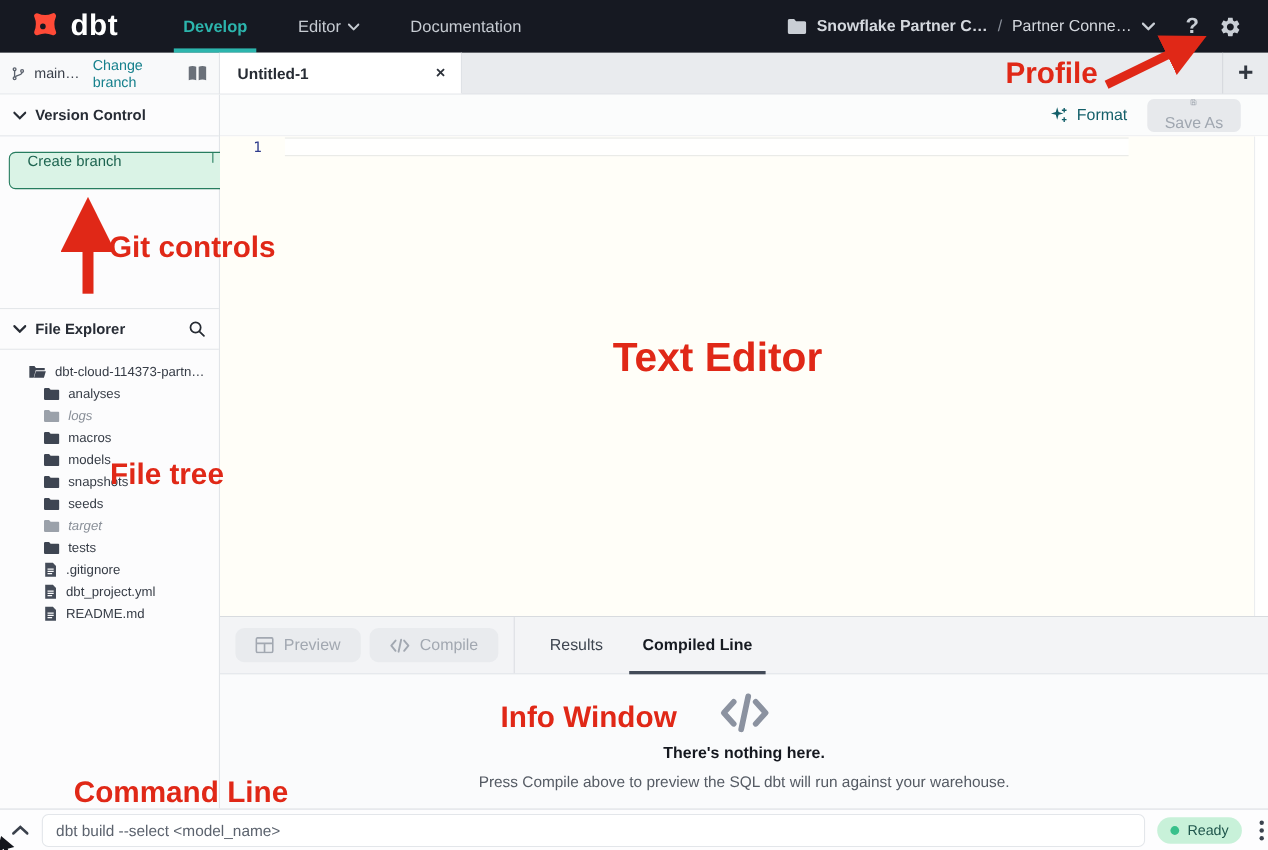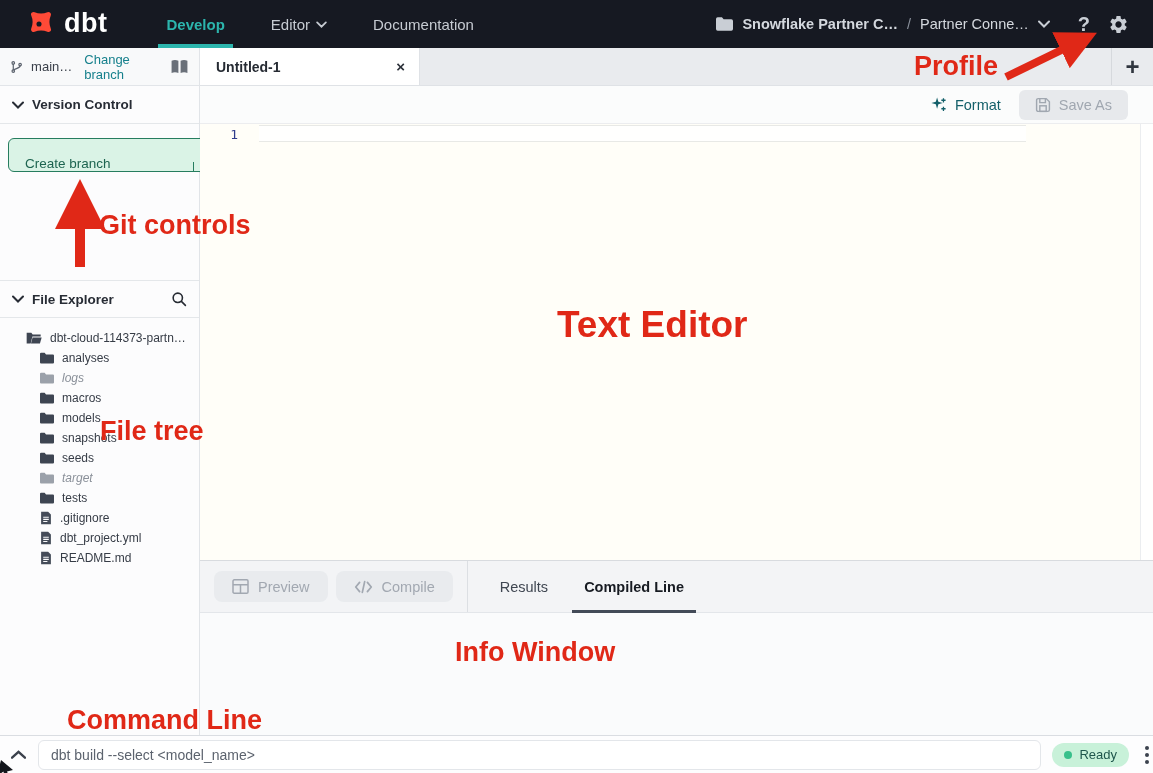--- a/index.html
+++ b/index.html
@@ -31,33 +31,33 @@
   .tab { width:220px; background:#fff; border-right:1px solid #dfe2e6; display:flex; align-items:center; padding:0 14px 0 16px; font-size:14px; color:#262b33; font-weight:bold; cursor:pointer; }
   .tab-close { margin-left:auto; font-size:15px; color:#2c313a; font-weight:bold; cursor:pointer; line-height:1; }
   .tab-add { margin-left:auto; width:42px; display:flex; align-items:center; justify-content:center; border-left:1px solid #d6d9dd; color:#30363f; font-size:24px; font-weight:bold; cursor:pointer; }
 
   
   .sidebar { position:absolute; left:0; top:86px; width:200px; height:649px; background:#fcfcfd; border-right:1px solid #e1e4e8; }
   .section-header { height:38px; display:flex; align-items:center; gap:8px; padding:0 12px; border-bottom:1px solid #e4e7ea; cursor:pointer; }
   .section-header .title { font-size:13.5px; font-weight:bold; color:#272c35; }
   .section-header.fe { position:absolute; top:194px; left:0; right:0; border-top:1px solid #e4e7ea; }
   .search-btn { margin-left:auto; display:flex; cursor:pointer; }
-  .create-branch { position:absolute; left:8px; top:52px; width:218px; height:34px; border:1.5px solid #267d5f; border-radius:6px; background:#daf3e6; display:flex; align-items:flex-end; cursor:pointer; overflow:hidden; }
+  .create-branch { position:absolute; left:8px; top:52px; width:218px; height:34px; border:1.5px solid #267d5f; border-radius:6px; background:#daf3e6; display:flex; align-items:flex-start; cursor:pointer; overflow:hidden; }
   .create-branch .cb-label { flex:1; display:flex; align-items:center; padding-left:16px; font-size:13.5px; color:#1d6450; }
   .create-branch .cb-caret { width:32px; border-left:1.5px solid #267d5f; display:flex; align-items:center; justify-content:center; }
   .tree { position:absolute; top:242px; left:0; right:0; }
   .tree-row { height:20px; display:flex; align-items:center; gap:8px; padding-left:40px; font-size:12px; color:#363c46; cursor:pointer; }
   .tree-row.root { padding-left:26px; }
   .tree-row.muted { color:#8a9099; font-style:italic; }
   .tree-row svg { flex:none; }
 
   
   .toolbar { position:absolute; left:200px; top:86px; width:953px; height:38px; background:#fbfcfc; display:flex; align-items:center; justify-content:flex-end; gap:18px; padding-right:25px; border-bottom:1px solid #ecedef; }
   .format-btn { display:flex; align-items:center; gap:8px; font-size:14.5px; color:#135f69; cursor:pointer; }
-  .saveas-btn { height:30px; background:#e7e9ec; border-radius:6px; display:flex; align-items:center; gap:8px; padding:0 16px; font-size:14.5px; color:#a0a7b0; cursor:default; }
+  .saveas-btn { height:30px; background:#e7e9ec; border-radius:6px; display:flex; align-items:center; gap:8px; padding:0 16px; font-size:14.5px; color:#a0a7b0; cursor:default;flex-direction:column; }
   .editor { position:absolute; left:200px; top:124px; width:953px; height:436px; background:#fffef8; }
   .editor .gutter-num { position:absolute; left:0; top:3px; width:38px; text-align:right; font-family:"DejaVu Sans Mono","Liberation Mono",monospace; font-size:13px; color:#2f3c8c; }
   .active-line { position:absolute; left:59px; top:1px; width:767px; height:17px; background:#fffffe; border-top:1px solid #e8e9e6; border-bottom:1px solid #e8e9e6; cursor:text; }
   .editor-scrollstrip { position:absolute; right:0; top:0; width:13px; height:436px; background:#fffffe; border-left:1px solid #ebedef; cursor:pointer; }
 
   
   .panel { position:absolute; left:200px; top:560px; width:953px; height:175px; border-top:1px solid #d8dbdf; background:#fafbfc; }
   .panel-header { height:52px; background:#f3f4f6; border-bottom:1px solid #e3e6ea; display:flex; align-items:center; }
   .pill-btn { height:31px; background:#e9ebee; border-radius:8px; display:flex; align-items:center; gap:9px; padding:0 18px; font-size:14.5px; color:#a2a8b1; cursor:default; }
   .pill-btn.preview { margin-left:14px; }
@@ -310,20 +310,29 @@
         <span>Compile</span>
       </div>
       <div class="panel-vsep"></div>
       <div class="panel-tab">
         <span>Results</span>
       </div>
       <div class="panel-tab active">
         <span>Compiled Line</span>
       </div>
     </div>
+    <div class="panel-body">
+      <svg class="empty-icon" width="52" height="40" viewBox="0 0 26 20" fill="none" stroke="#8b92a0" stroke-width="2.6" stroke-linecap="round" stroke-linejoin="round">
+          <path d="M8 5 3.5 10 8 15"></path>
+          <path d="M18 5l4.5 5L18 15"></path>
+          <path d="M14.6 2.5l-3.2 15"></path>
+        </svg>
+      <div class="empty-title">There's nothing here.</div>
+      <div class="empty-sub">Press Compile above to preview the SQL dbt will run against your warehouse.</div>
+    </div>
   </div>
 
   <div class="command-bar">
     <span class="cmd-chevron">
       <svg width="15" height="9" viewBox="0 0 14 8">
           <path d="M1 7l6-5.5L13 7" fill="none" stroke="#3b414c" stroke-width="2.2" stroke-linecap="round"></path>
         </svg>
     </span>
     <input class="cmd-input" type="text" value="" placeholder="dbt build --select &lt;model_name&gt;" style="">
     <span class="ready-badge">

